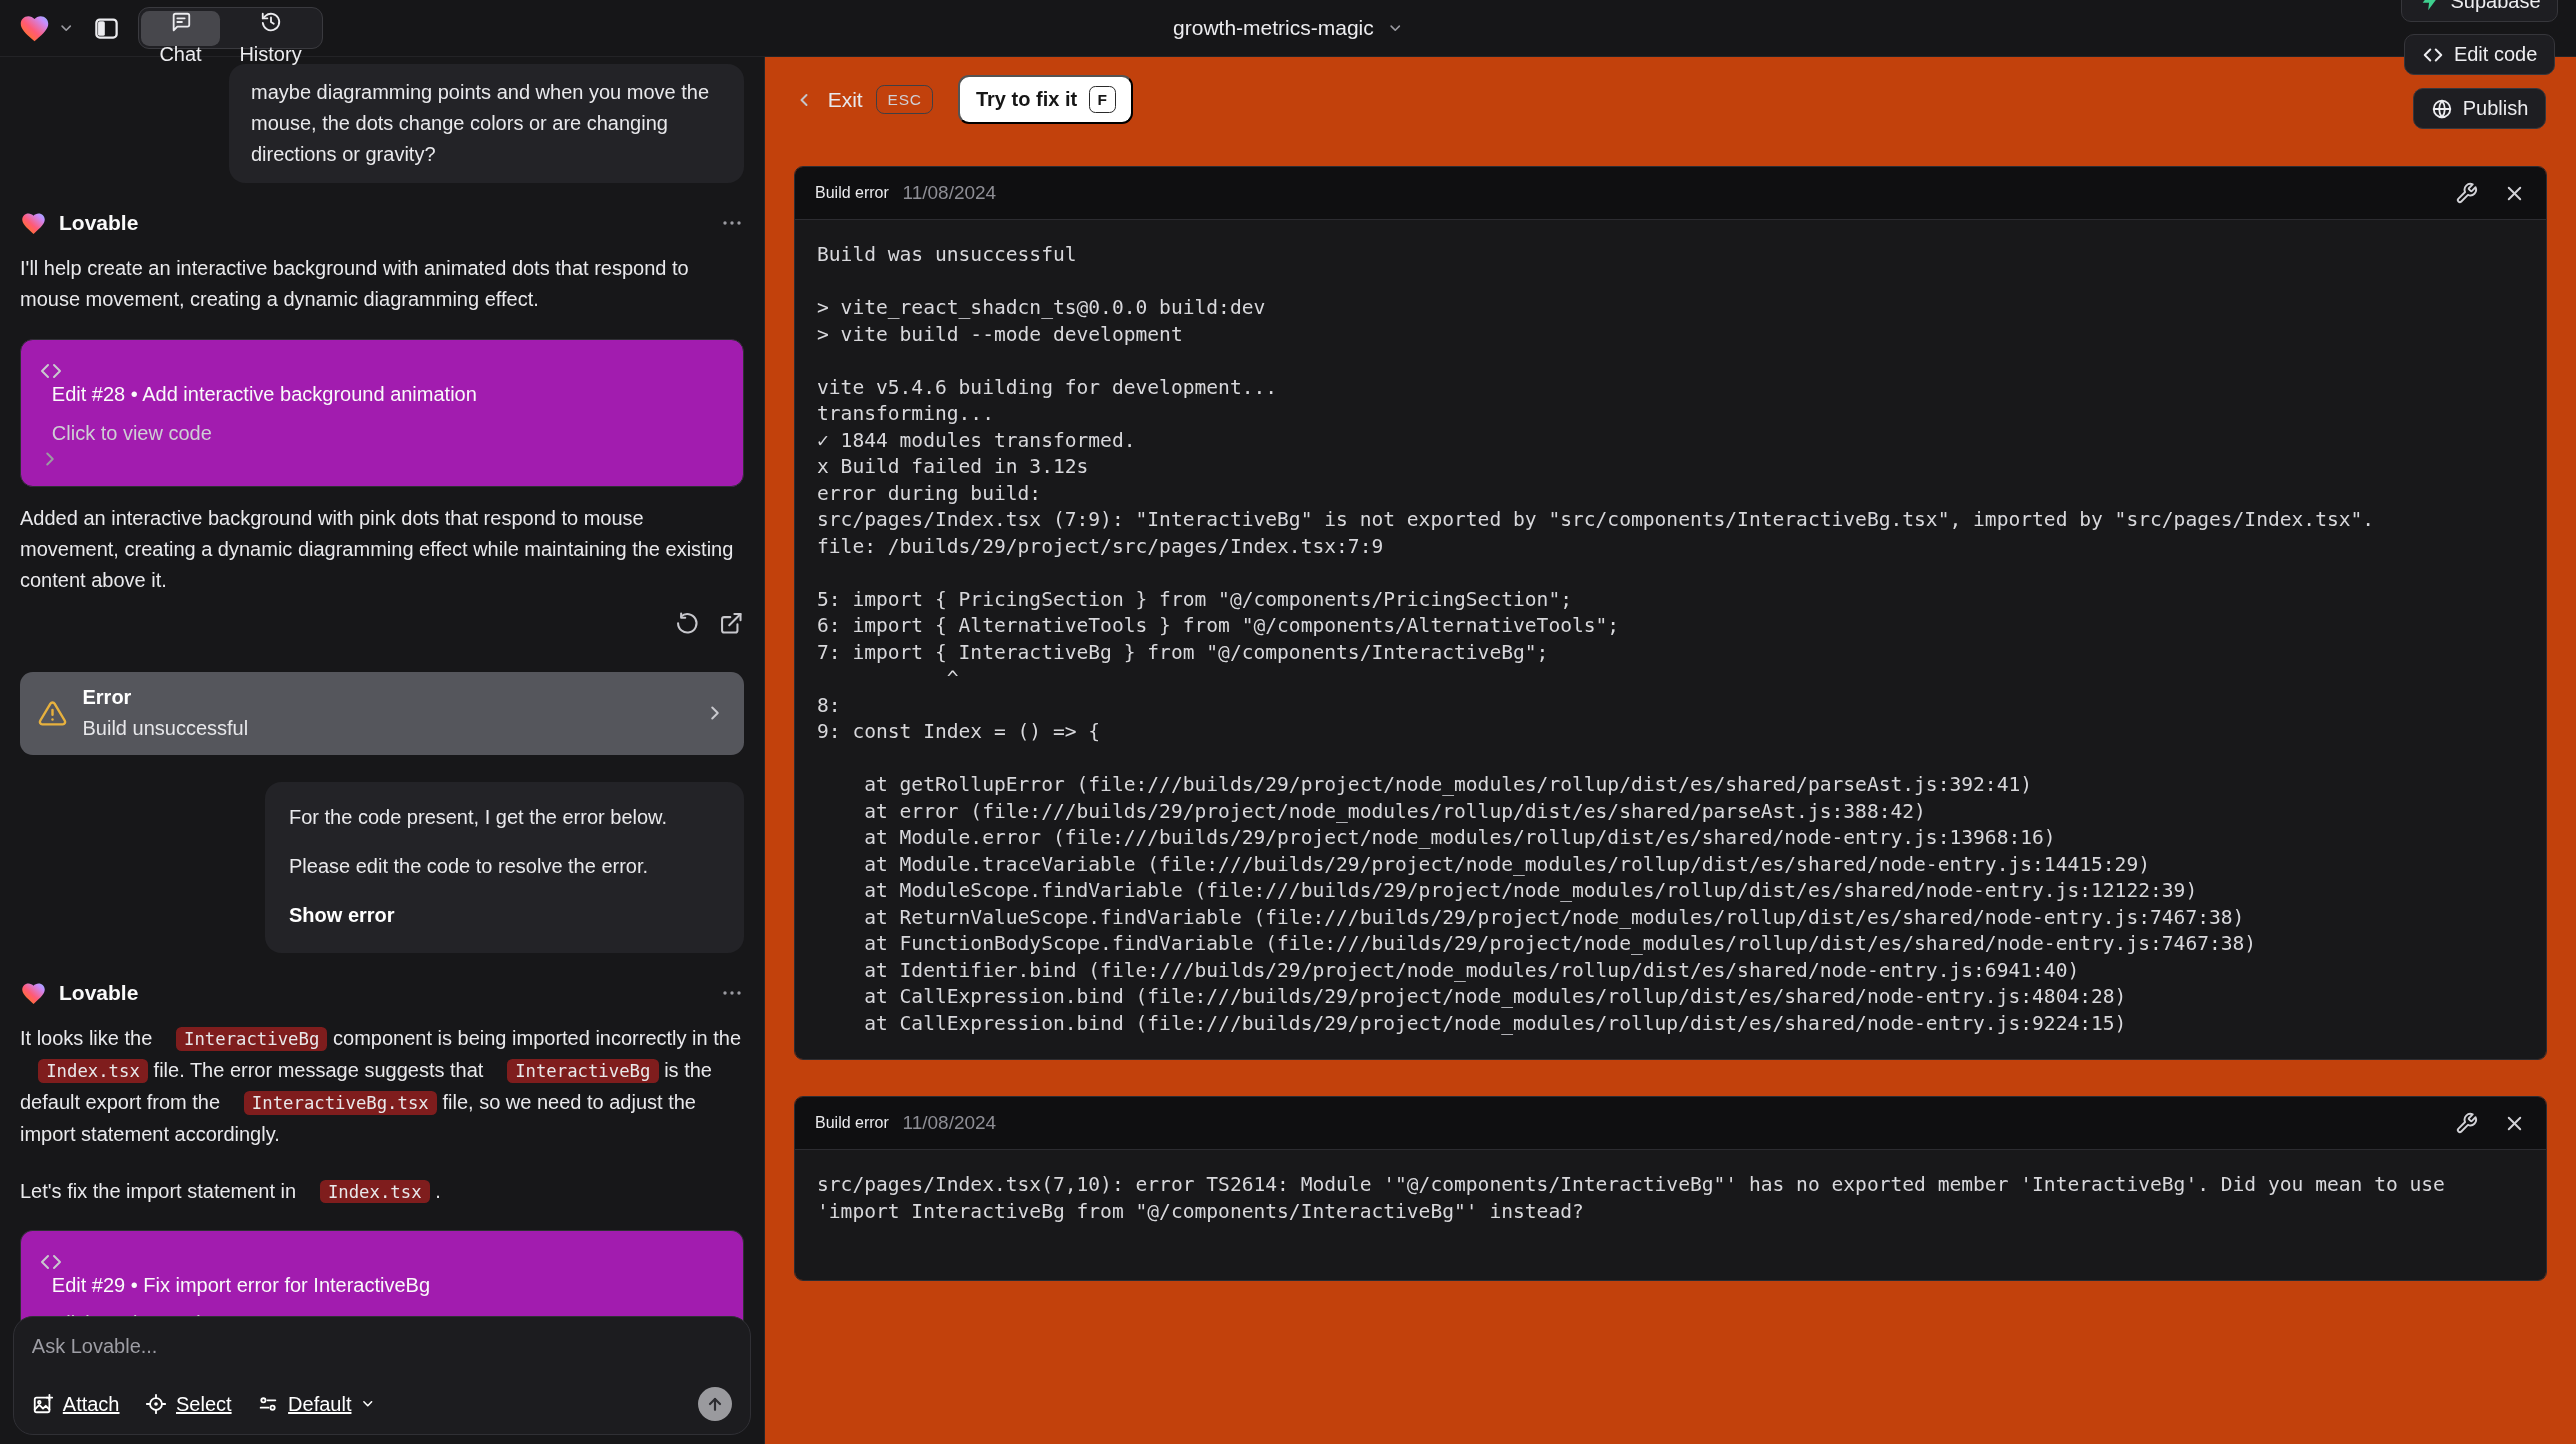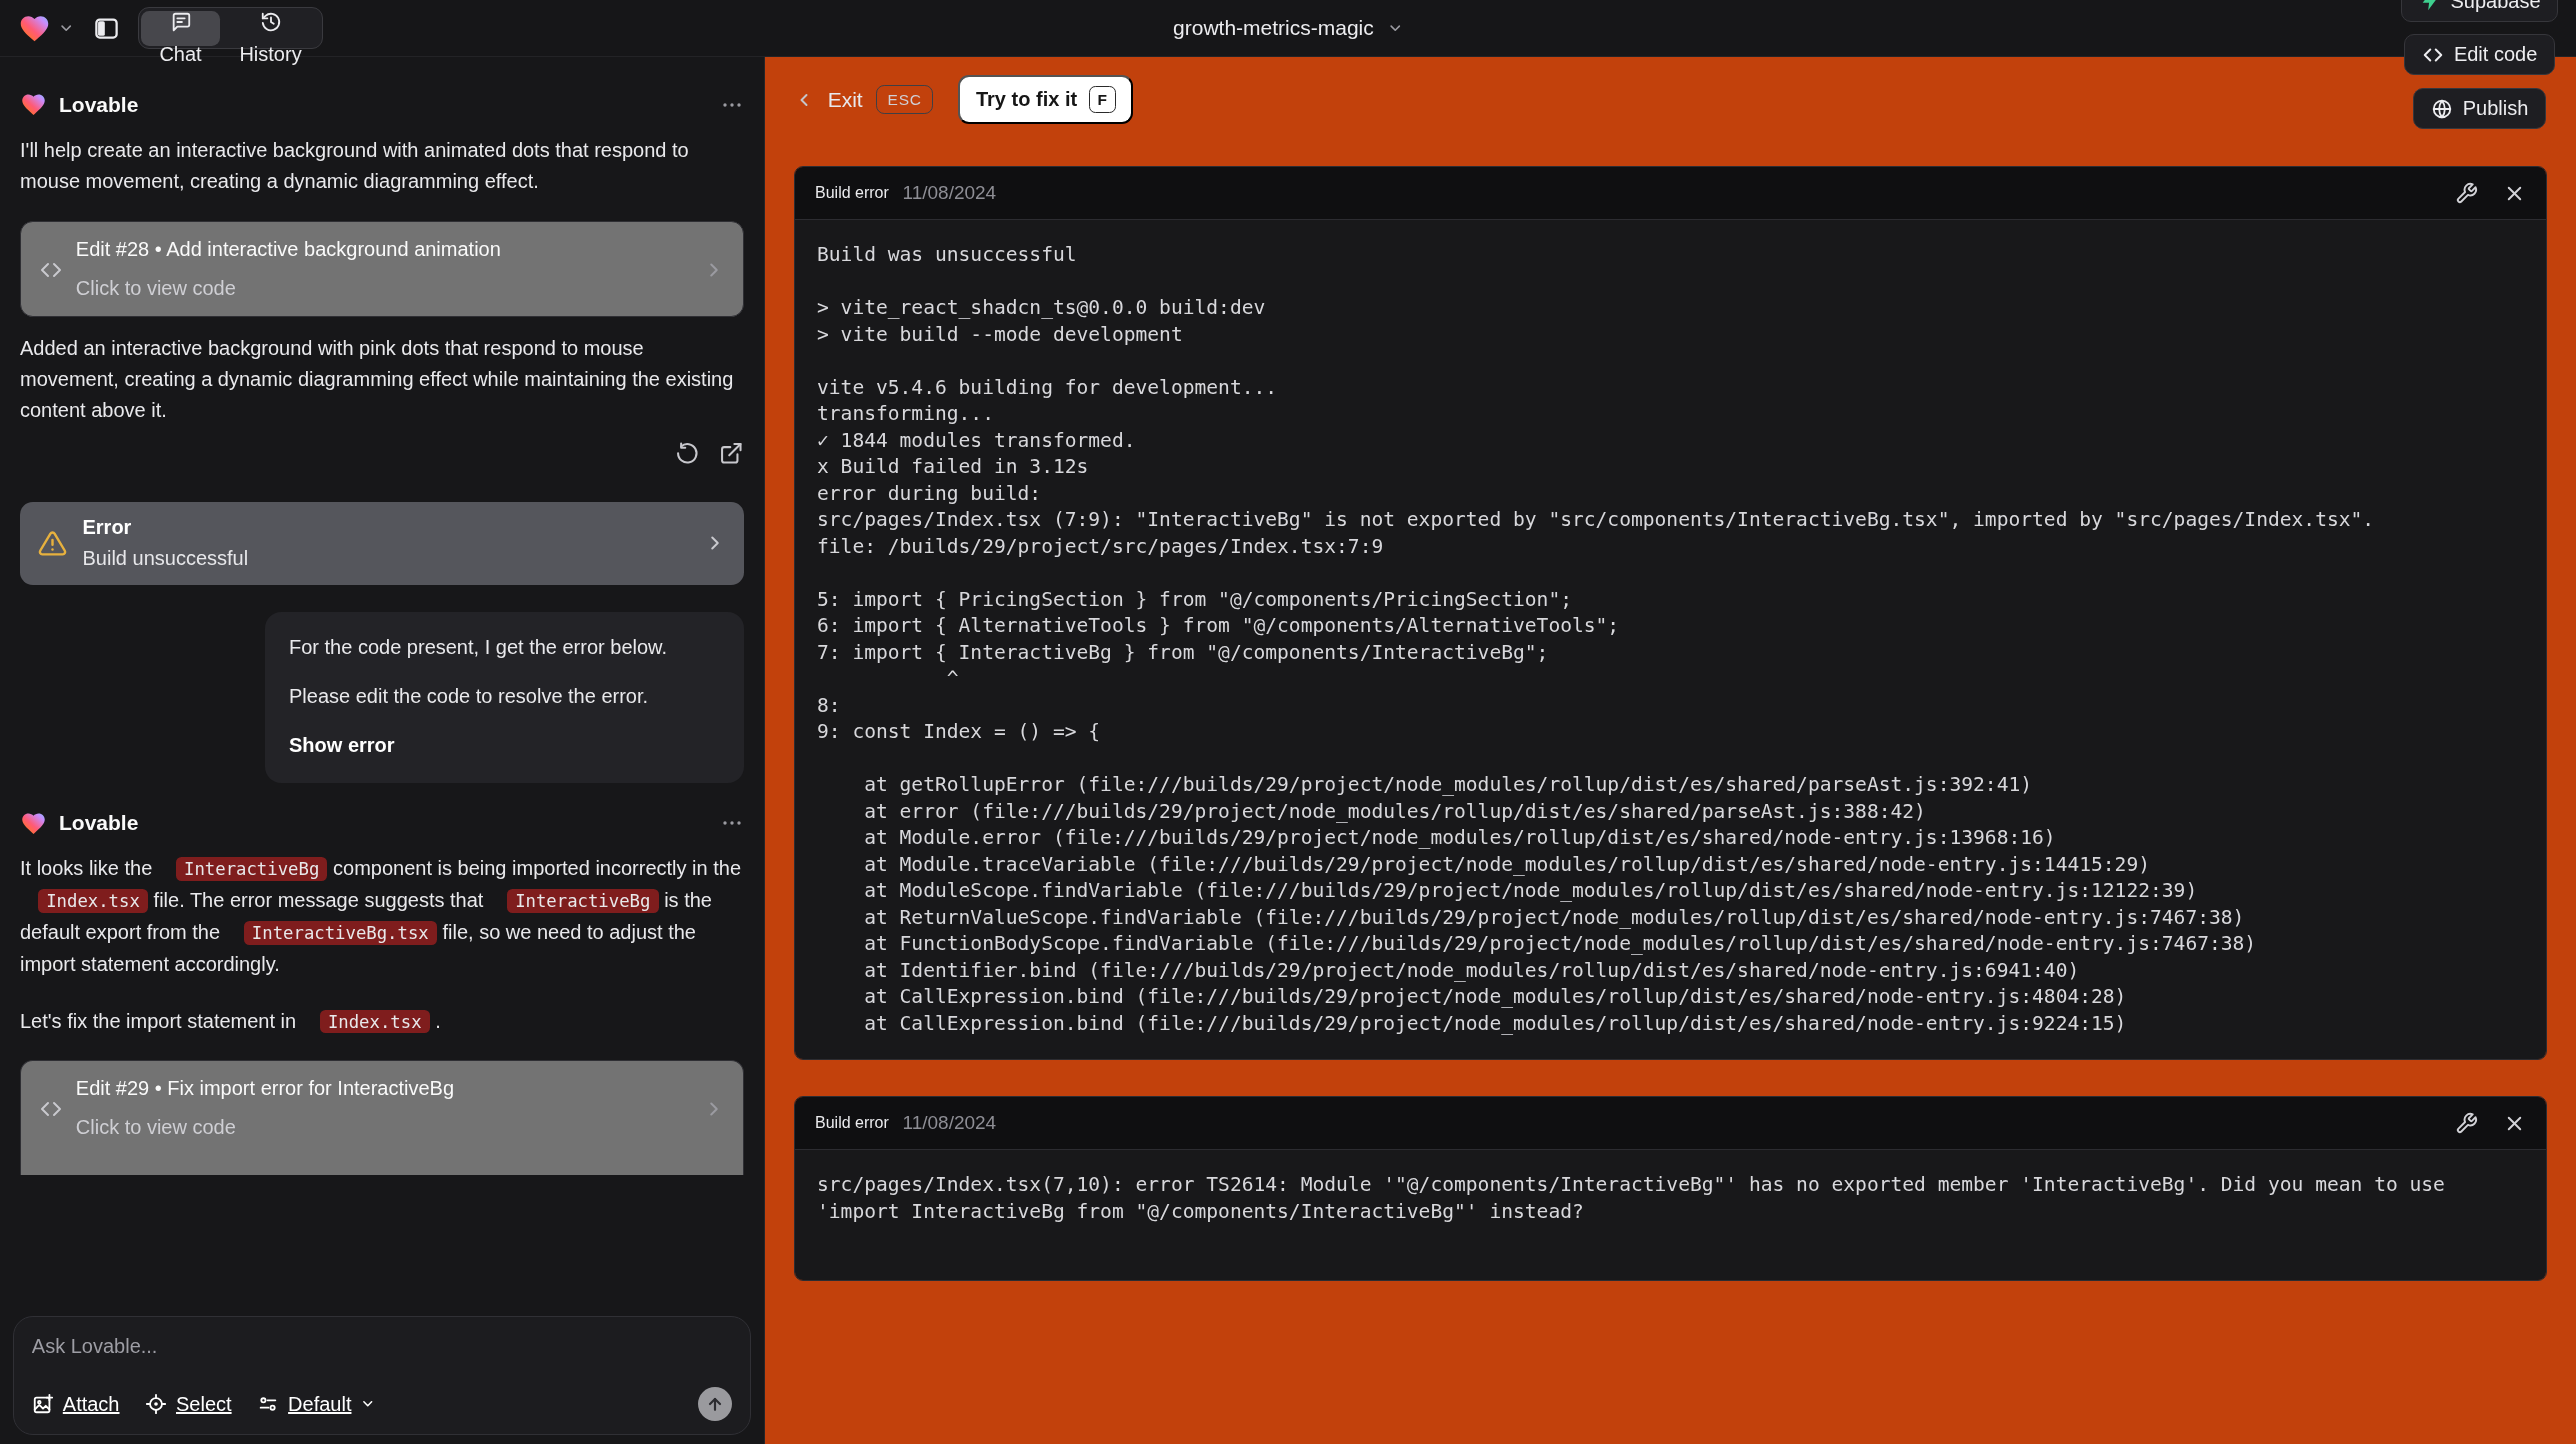--- a/index.html
+++ b/index.html
@@ -67,23 +67,23 @@
   .b2 p:last-child{ margin-bottom:1.8px; }
   .b2 .bold{ font-weight:700; color:#ffffff; }
 
   .lov-row{ display:flex; align-items:center; gap:12px; margin-top:27px; }
   .lov-name{ font-size:21px; font-weight:600; color:#fafafa; }
   .menu-dots{ margin-left:auto; color:#9b9ba1; }
 
   .para{ font-size:20px; line-height:31px; color:#e9e9ec; margin-top:16.4px; }
 
   .ecard{
-    margin-top:24px; background:#737373;
+    margin-top:24px; background:#a21caf;
     border:0.9px solid #2f2f34; border-radius:12.8px;
-    padding:16.4px 18px; display:flex; align-items:center;
+    padding:16.4px 18px; display:flex; align-items:flex-start;flex-direction:column;
   }
   .ecard.clipped{ border-bottom:none; border-radius:12.8px 12.8px 0 0; padding-bottom:36px; }
   .ecard .e-ic{ color:#c9c9ce; margin-top:2.7px; }
   .ecard .tcol{ flex:1; margin-left:12.8px; }
   .etitle{ font-size:20px; color:#fafafa; }
   .esub{ font-size:20px; color:#cfcfd4; margin-top:15.5px; }
   .ecard .chev{ color:#9b9ba1; margin-top:2.7px; }
 
   .act-row{ display:flex; justify-content:flex-end; gap:20px; margin-top:14.6px; color:#c8c8cd; }
 
@@ -258,20 +258,23 @@
       <span>Publish</span>
     </button>
   </div>
 </header>
 
 <div class="main">
 
   <aside class="chat">
     <div class="chat-scroll">
 
+      <div class="bubble right b1">
+        <span>maybe diagramming points and when you move the mouse, the dots change colors or are changing directions or gravity?</span>
+      </div>
 
       <div class="lov-row">
         <span>
           <svg width="27" height="27" viewBox="0 0 24 24">
               <path fill="url(#lovg)" d="M12 21.35l-1.45-1.32C5.4 15.36 2 12.28 2 8.5 2 5.42 4.42 3 7.5 3c1.74 0 3.41.81 4.5 2.09C13.09 3.81 14.76 3 16.5 3 19.58 3 22 5.42 22 8.5c0 3.78-3.4 6.86-8.55 11.54L12 21.35z"></path>
             </svg>
         </span>
         <span class="lov-name">Lovable</span>
         <span class="menu-dots">
           <svg width="24" height="24" viewBox="0 0 24 24" fill="#9b9ba1">

